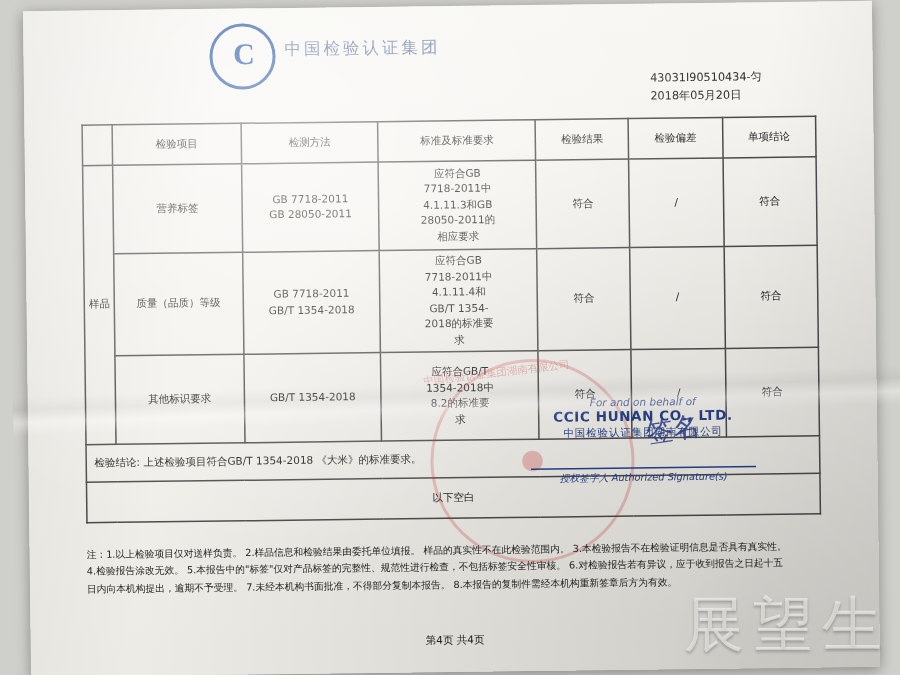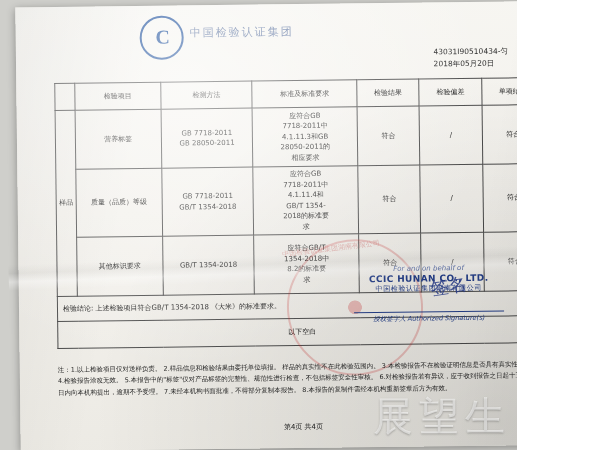--- a/index.html
+++ b/index.html
@@ -2,21 +2,21 @@
 <html><head>
 <meta charset="utf-8">
 <style>
   html, body {
     margin: 0;
     padding: 0;
     background: #ffffff;
   }
   #page {
     position: relative;
-    width: 517px;
+    width: 600px;
     height: 450px;
     overflow: hidden;
     background: #cfcfcb;
     font-family: "Liberation Sans", sans-serif;
   }
   
   .paper {
     position: absolute;
     left: 18px;
     top: 4px;

